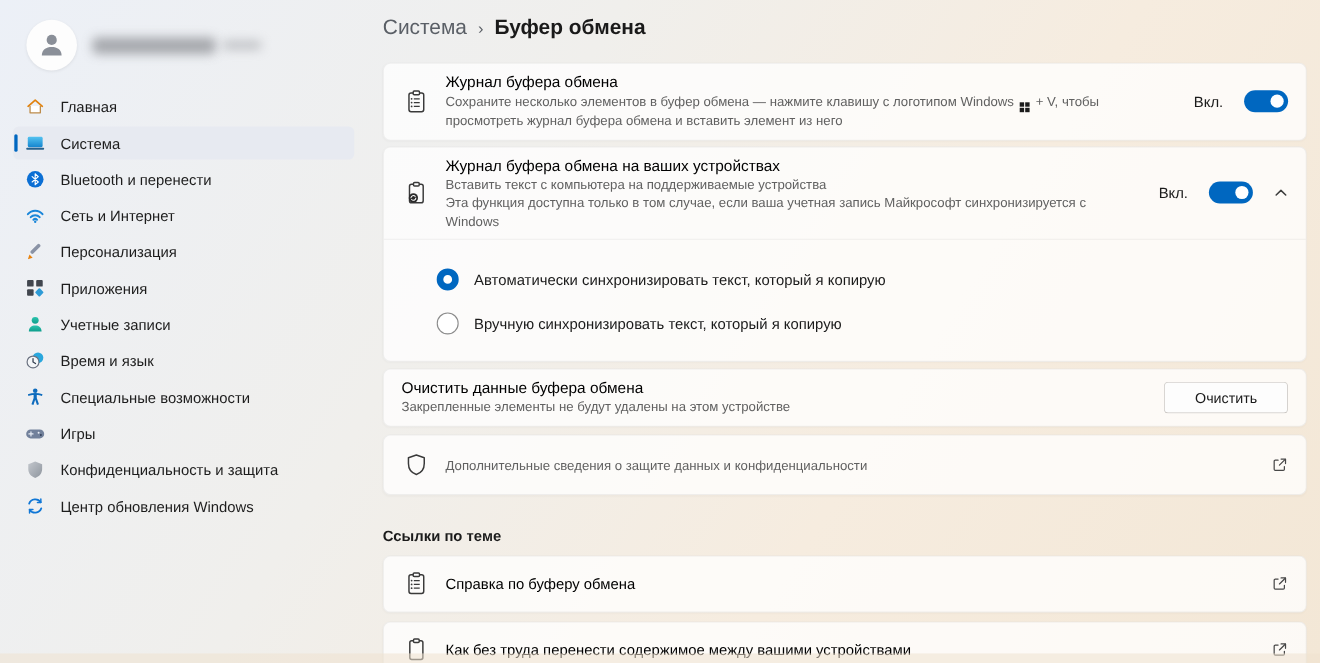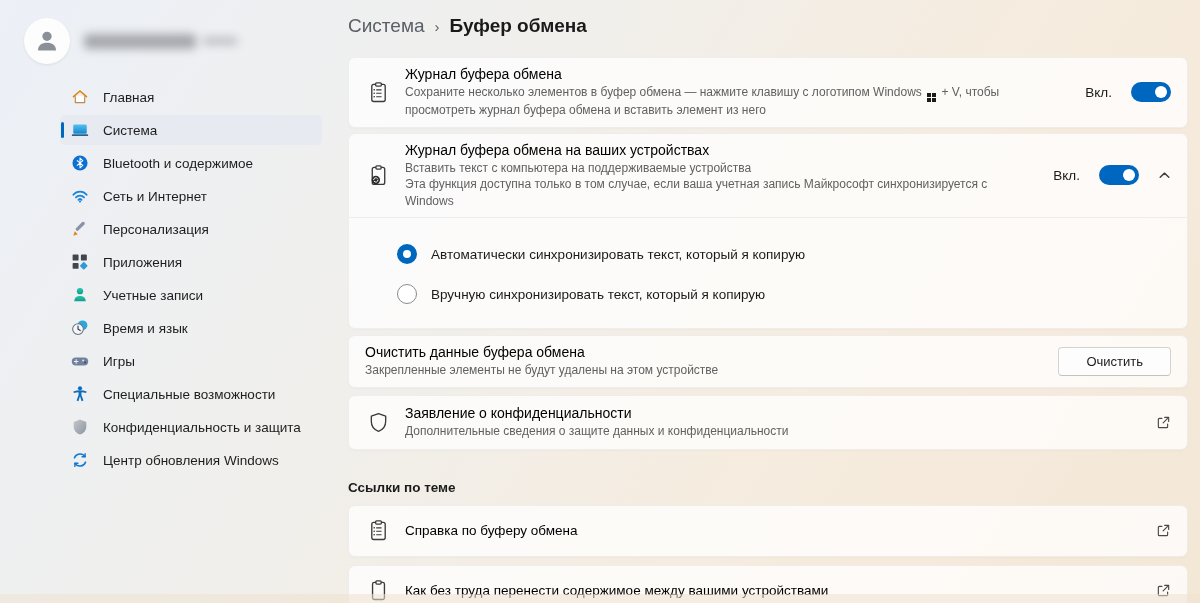--- a/index.html
+++ b/index.html
@@ -16,21 +16,21 @@
   
   .sidebar { position:absolute; left:0; top:0; width:332px; height:100%; }
   .profile { display:flex; align-items:center; gap:14px; padding:12px 0 0 24px; height:70px; }
   .avatar { width:46px; height:46px; border-radius:50%; background:#fdfdfd;
     box-shadow:0 1px 3px rgba(0,0,0,.08); display:flex; align-items:center; justify-content:center; }
   .avatar svg { width:30px; height:30px; }
   .redact { background:#8d8f94; border-radius:4px; filter:blur(5px); opacity:.75; }
   .redact.big { width:112px; height:15px; }
   .redact.small { width:36px; height:8px; margin-left:6px; opacity:.5; }
 
-  .nav { margin-top:12px;margin-left:48px; }
+  .nav { margin-top:12px; }
   .nav-item { display:flex; align-items:center; gap:14px; height:30px; margin:3px 10px 3px 12px;
     padding:0 10px; border-radius:5px; font-size:13.5px; color:#1d1d1d; position:relative; cursor:default; }
   .nav-item.selected { background:#e7eaf1; }
   .nav-item.selected::before { content:""; position:absolute; left:1px; top:7px; width:3px; height:16px;
     border-radius:2px; background:#0067c0; }
   .nav-ico { width:19px; height:19px; display:flex; align-items:center; justify-content:center; flex:none; }
   .nav-ico svg { width:18px; height:18px; }
 
   
   .main { position:absolute; left:348px; top:0; width:840px; }
@@ -129,21 +129,21 @@
       </span>
       <span>Система</span>
     </div>
     <div class="nav-item">
       <span class="nav-ico">
         <svg viewBox="0 0 20 20">
             <circle cx="10" cy="10" r="8.4" fill="#0b6fd4"></circle>
             <path d="M10 4.6 L10 15.4 M10 4.6 L13.1 7.3 L6.9 12.7 M10 15.4 L13.1 12.7 L6.9 7.3" stroke="#fff" stroke-width="1.2" fill="none" stroke-linejoin="round" stroke-linecap="round"></path>
           </svg>
       </span>
-      <span>Bluetooth и содержимое</span>
+      <span>Bluetooth и перенести</span>
     </div>
     <div class="nav-item">
       <span class="nav-ico">
         <svg viewBox="0 0 20 20" fill="none" stroke="#1a86d9" stroke-width="2" stroke-linecap="round">
             <path d="M2.6 8.6 A9.6 9.6 0 0 1 17.4 8.6"></path>
             <path d="M5.5 11.6 A6 6 0 0 1 14.5 11.6"></path>
             <path d="M8.2 14.2 A2.6 2.6 0 0 1 11.8 14.2"></path>
             <circle cx="10" cy="16.2" r="1.2" fill="#1a86d9" stroke="none"></circle>
           </svg>
       </span>
@@ -183,37 +183,37 @@
         <svg viewBox="0 0 20 20">
             <circle cx="12.8" cy="7" r="5.4" fill="#2aa7dd"></circle>
             <circle cx="7.8" cy="11.2" r="6" fill="#f4f6f8" stroke="#6b7280" stroke-width="1.2"></circle>
             <path d="M7.8 7.8 V11.2 L10.3 12.8" stroke="#374151" stroke-width="1.3" fill="none" stroke-linecap="round"></path>
           </svg>
       </span>
       <span>Время и язык</span>
     </div>
     <div class="nav-item">
       <span class="nav-ico">
+        <svg viewBox="0 0 20 20" fill="#0f6cbd">
+            <circle cx="10" cy="3.6" r="2.3"></circle>
+            <path d="M2.6 7.2 C5 6.3 7.5 5.8 10 5.8 C12.5 5.8 15 6.3 17.4 7.2 L16.8 9 C14.8 8.3 13 8 11.6 8 L11.6 11 L13.8 17.3 L11.8 18 L10 12.6 L8.2 18 L6.2 17.3 L8.4 11 L8.4 8 C7 8 5.2 8.3 3.2 9 Z"></path>
+          </svg>
+      </span>
+      <span>Специальные возможности</span>
+    </div>
+    <div class="nav-item">
+      <span class="nav-ico">
         <svg viewBox="0 0 22 20">
             <rect x="1" y="5.6" width="20" height="10" rx="5" fill="#72819b"></rect>
             <path d="M6.3 8.3 v4.6 M4 10.6 h4.6" stroke="#e8edf5" stroke-width="1.3" stroke-linecap="round"></path>
             <circle cx="14.8" cy="9.4" r="1.1" fill="#e8edf5"></circle>
             <circle cx="17.3" cy="11.8" r="1.1" fill="#33405a"></circle>
           </svg>
       </span>
       <span>Игры</span>
-    </div>
-    <div class="nav-item">
-      <span class="nav-ico">
-        <svg viewBox="0 0 20 20" fill="#0f6cbd">
-            <circle cx="10" cy="3.6" r="2.3"></circle>
-            <path d="M2.6 7.2 C5 6.3 7.5 5.8 10 5.8 C12.5 5.8 15 6.3 17.4 7.2 L16.8 9 C14.8 8.3 13 8 11.6 8 L11.6 11 L13.8 17.3 L11.8 18 L10 12.6 L8.2 18 L6.2 17.3 L8.4 11 L8.4 8 C7 8 5.2 8.3 3.2 9 Z"></path>
-          </svg>
-      </span>
-      <span>Специальные возможности</span>
     </div>
     <div class="nav-item">
       <span class="nav-ico">
         <svg viewBox="0 0 20 20">
             <path d="M10 1.8 L17 4.4 V9.4 C17 13.9 14 17.1 10 18.4 C6 17.1 3 13.9 3 9.4 V4.4 Z" fill="url(#g-shield)"></path>
           </svg>
       </span>
       <span>Конфиденциальность и защита</span>
     </div>
     <div class="nav-item">
@@ -317,21 +317,20 @@
     </div>
   </div>
 
   <div class="card card-privacy row">
     <span class="card-ico">
       <svg viewBox="0 0 24 24" fill="none" stroke="#3a3a3a" stroke-width="1.4">
           <path d="M12 2.8 L19.5 5.4 V10.8 C19.5 16 16.2 19.8 12 21.2 C7.8 19.8 4.5 16 4.5 10.8 V5.4 Z" stroke-linejoin="round"></path>
         </svg>
     </span>
     <div class="txt">
-      <div class="c-title">Заявление о конфиденциальности</div>
       <div class="c-desc">Дополнительные сведения о защите данных и конфиденциальности</div>
     </div>
     <span class="ext">
       <svg width="15" height="15" viewBox="0 0 16 16" fill="none" stroke="#474747" stroke-width="1.2" stroke-linecap="round" stroke-linejoin="round">
           <path d="M6.3 3.6 H3.6 A1.1 1.1 0 0 0 2.5 4.7 V12.4 A1.1 1.1 0 0 0 3.6 13.5 H11.3 A1.1 1.1 0 0 0 12.4 12.4 V9.7"></path>
           <path d="M9.2 2.5 H13.5 V6.8"></path>
           <path d="M13.2 2.8 L7.6 8.4"></path>
         </svg>
     </span>
   </div>

